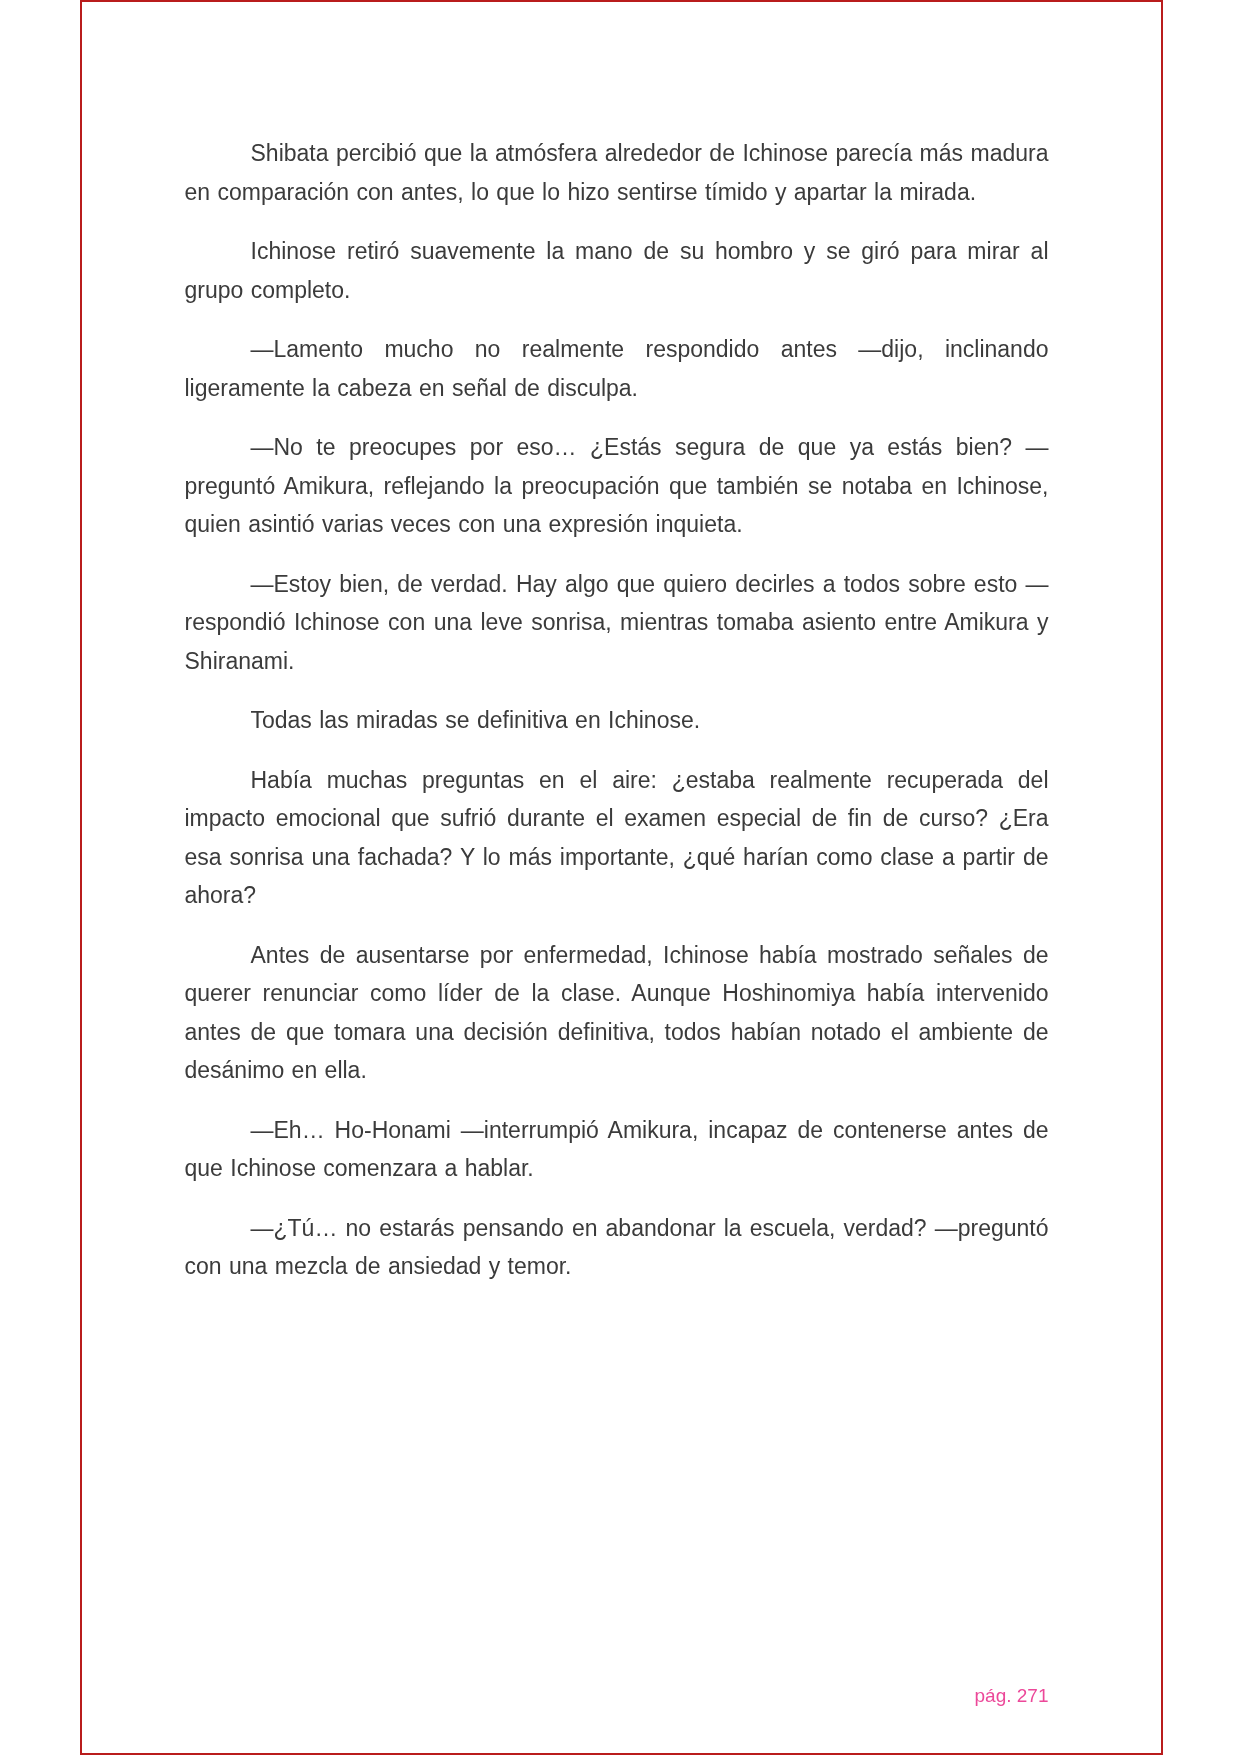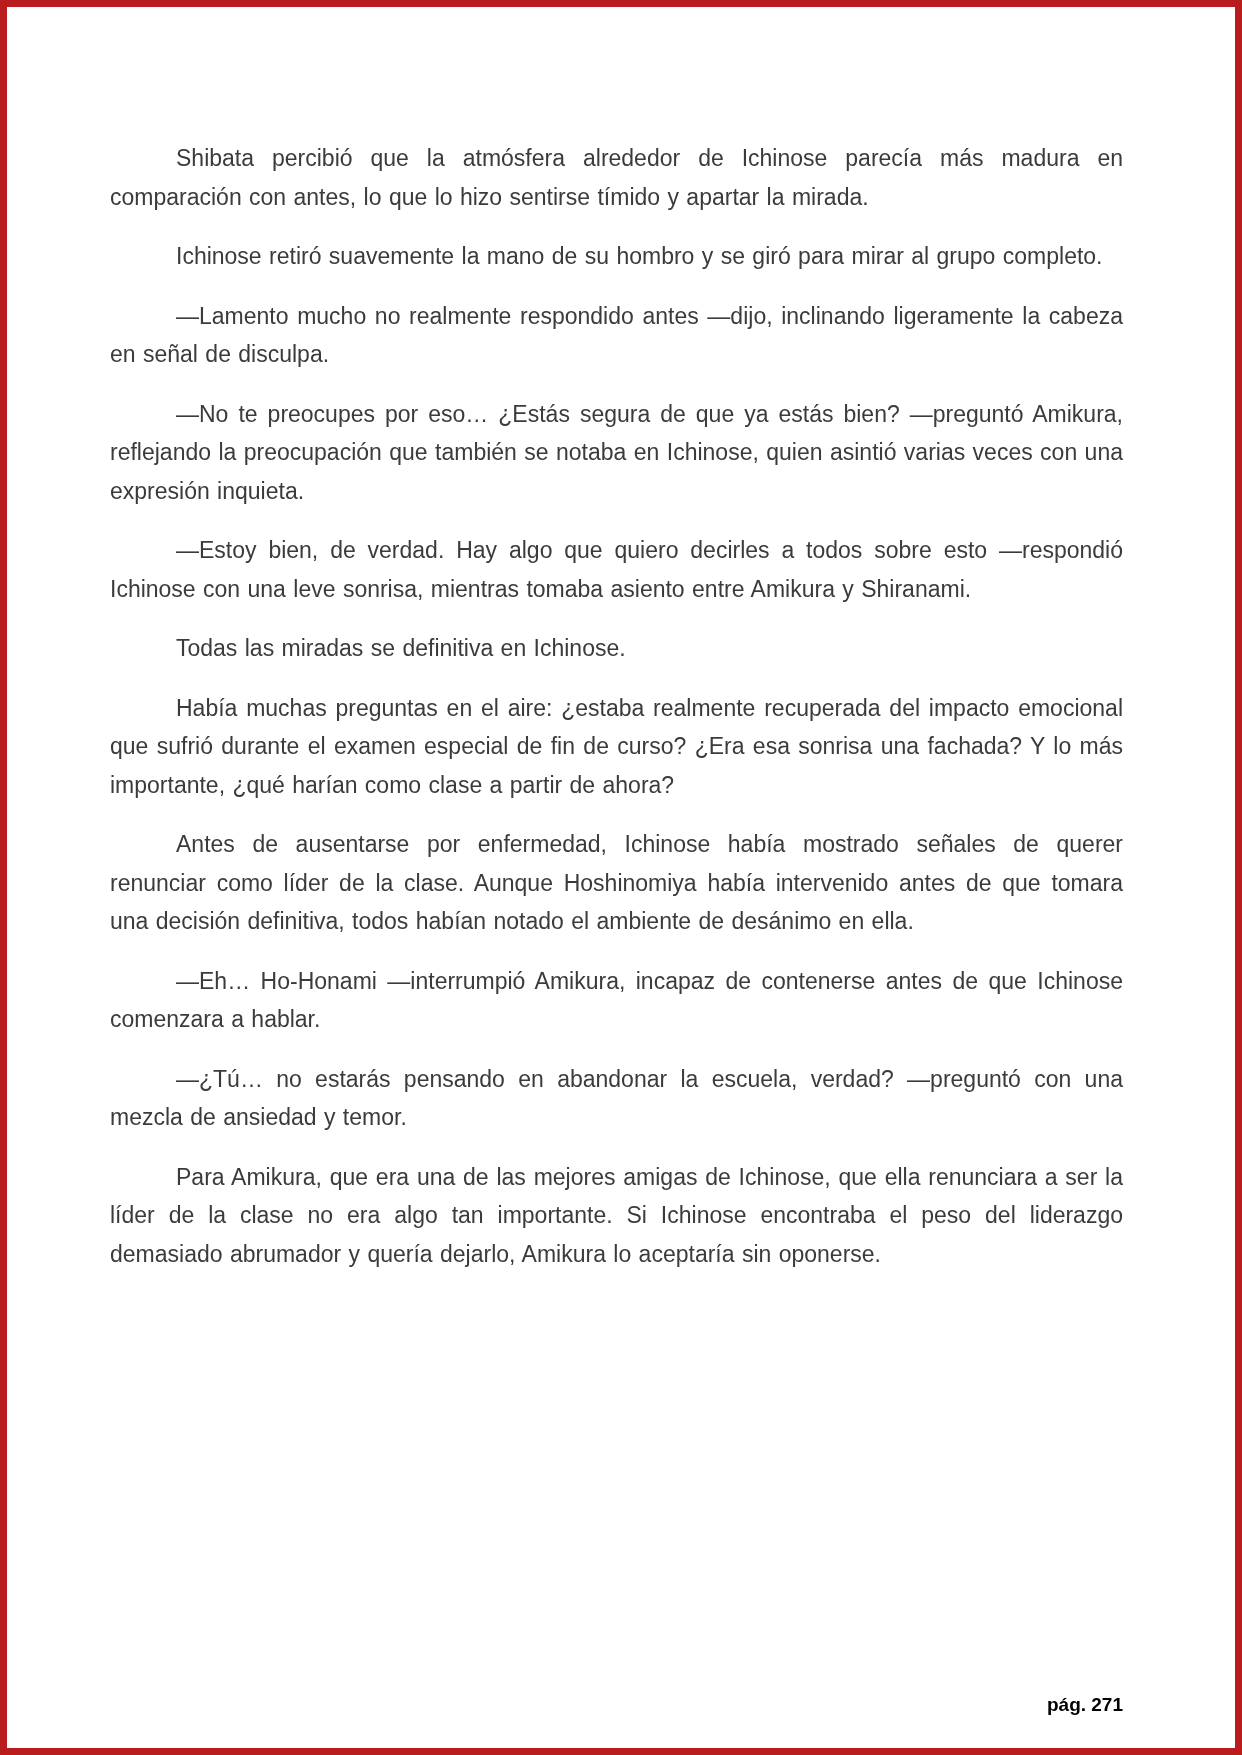--- a/index.html
+++ b/index.html
@@ -3,63 +3,61 @@
 <meta charset="utf-8">
 <style>
   html, body {
     margin: 0;
     padding: 0;
     background: #ffffff;
     font-family: "Liberation Sans", sans-serif;
   }
   .page {
     position: relative;
-    width: 1242px;
+    width: 1083px;
     height: 1755px;
     margin: 0 auto;
     background: #ffffff;
     box-sizing: border-box;
-    border: 7px solid #b91c1c;
+    border: 2px solid #b91c1c;
     overflow: hidden;
   }
   .content {
     position: absolute;
     top: 132px;
     left: 103px;
     right: 112px;
   }
   .content p {
     margin: 0 0 21px 0;
     font-size: 23px;
     line-height: 38.5px;
     color: #3b3b3b;
     text-align: justify;
     text-indent: 66px;
     word-spacing: 1px;
   }
   .page-footer {
     position: absolute;
     right: 112px;
-    bottom: 32px;
+    bottom: 46px;
     font-size: 19px;
-    color: #000000;
-    font-weight: bold;
+    color: #ec4899;
   }
 </style>
 </head>
 <body>
 
 <div class="page">
   <div class="content">
     <p>Shibata percibió que la atmósfera alrededor de Ichinose parecía más madura en comparación con antes, lo que lo hizo sentirse tímido y apartar la mirada.</p>
     <p>Ichinose retiró suavemente la mano de su hombro y se giró para mirar al grupo completo.</p>
     <p>—Lamento mucho no realmente respondido antes —dijo, inclinando ligeramente la cabeza en señal de disculpa.</p>
     <p>—No te preocupes por eso… ¿Estás segura de que ya estás bien? —preguntó Amikura, reflejando la preocupación que también se notaba en Ichinose, quien asintió varias veces con una expresión inquieta.</p>
     <p>—Estoy bien, de verdad. Hay algo que quiero decirles a todos sobre esto —respondió Ichinose con una leve sonrisa, mientras tomaba asiento entre Amikura y Shiranami.</p>
     <p>Todas las miradas se definitiva en Ichinose.</p>
     <p>Había muchas preguntas en el aire: ¿estaba realmente recuperada del impacto emocional que sufrió durante el examen especial de fin de curso? ¿Era esa sonrisa una fachada? Y lo más importante, ¿qué harían como clase a partir de ahora?</p>
     <p>Antes de ausentarse por enfermedad, Ichinose había mostrado señales de querer renunciar como líder de la clase. Aunque Hoshinomiya había intervenido antes de que tomara una decisión definitiva, todos habían notado el ambiente de desánimo en ella.</p>
     <p>—Eh… Ho-Honami —interrumpió Amikura, incapaz de contenerse antes de que Ichinose comenzara a hablar.</p>
     <p>—¿Tú… no estarás pensando en abandonar la escuela, verdad? —preguntó con una mezcla de ansiedad y temor.</p>
-    <p>Para Amikura, que era una de las mejores amigas de Ichinose, que ella renunciara a ser la líder de la clase no era algo tan importante. Si Ichinose encontraba el peso del liderazgo demasiado abrumador y quería dejarlo, Amikura lo aceptaría sin oponerse.</p>
   </div>
   <div class="page-footer">pág. 271</div>
 </div>
 
 </body></html>

